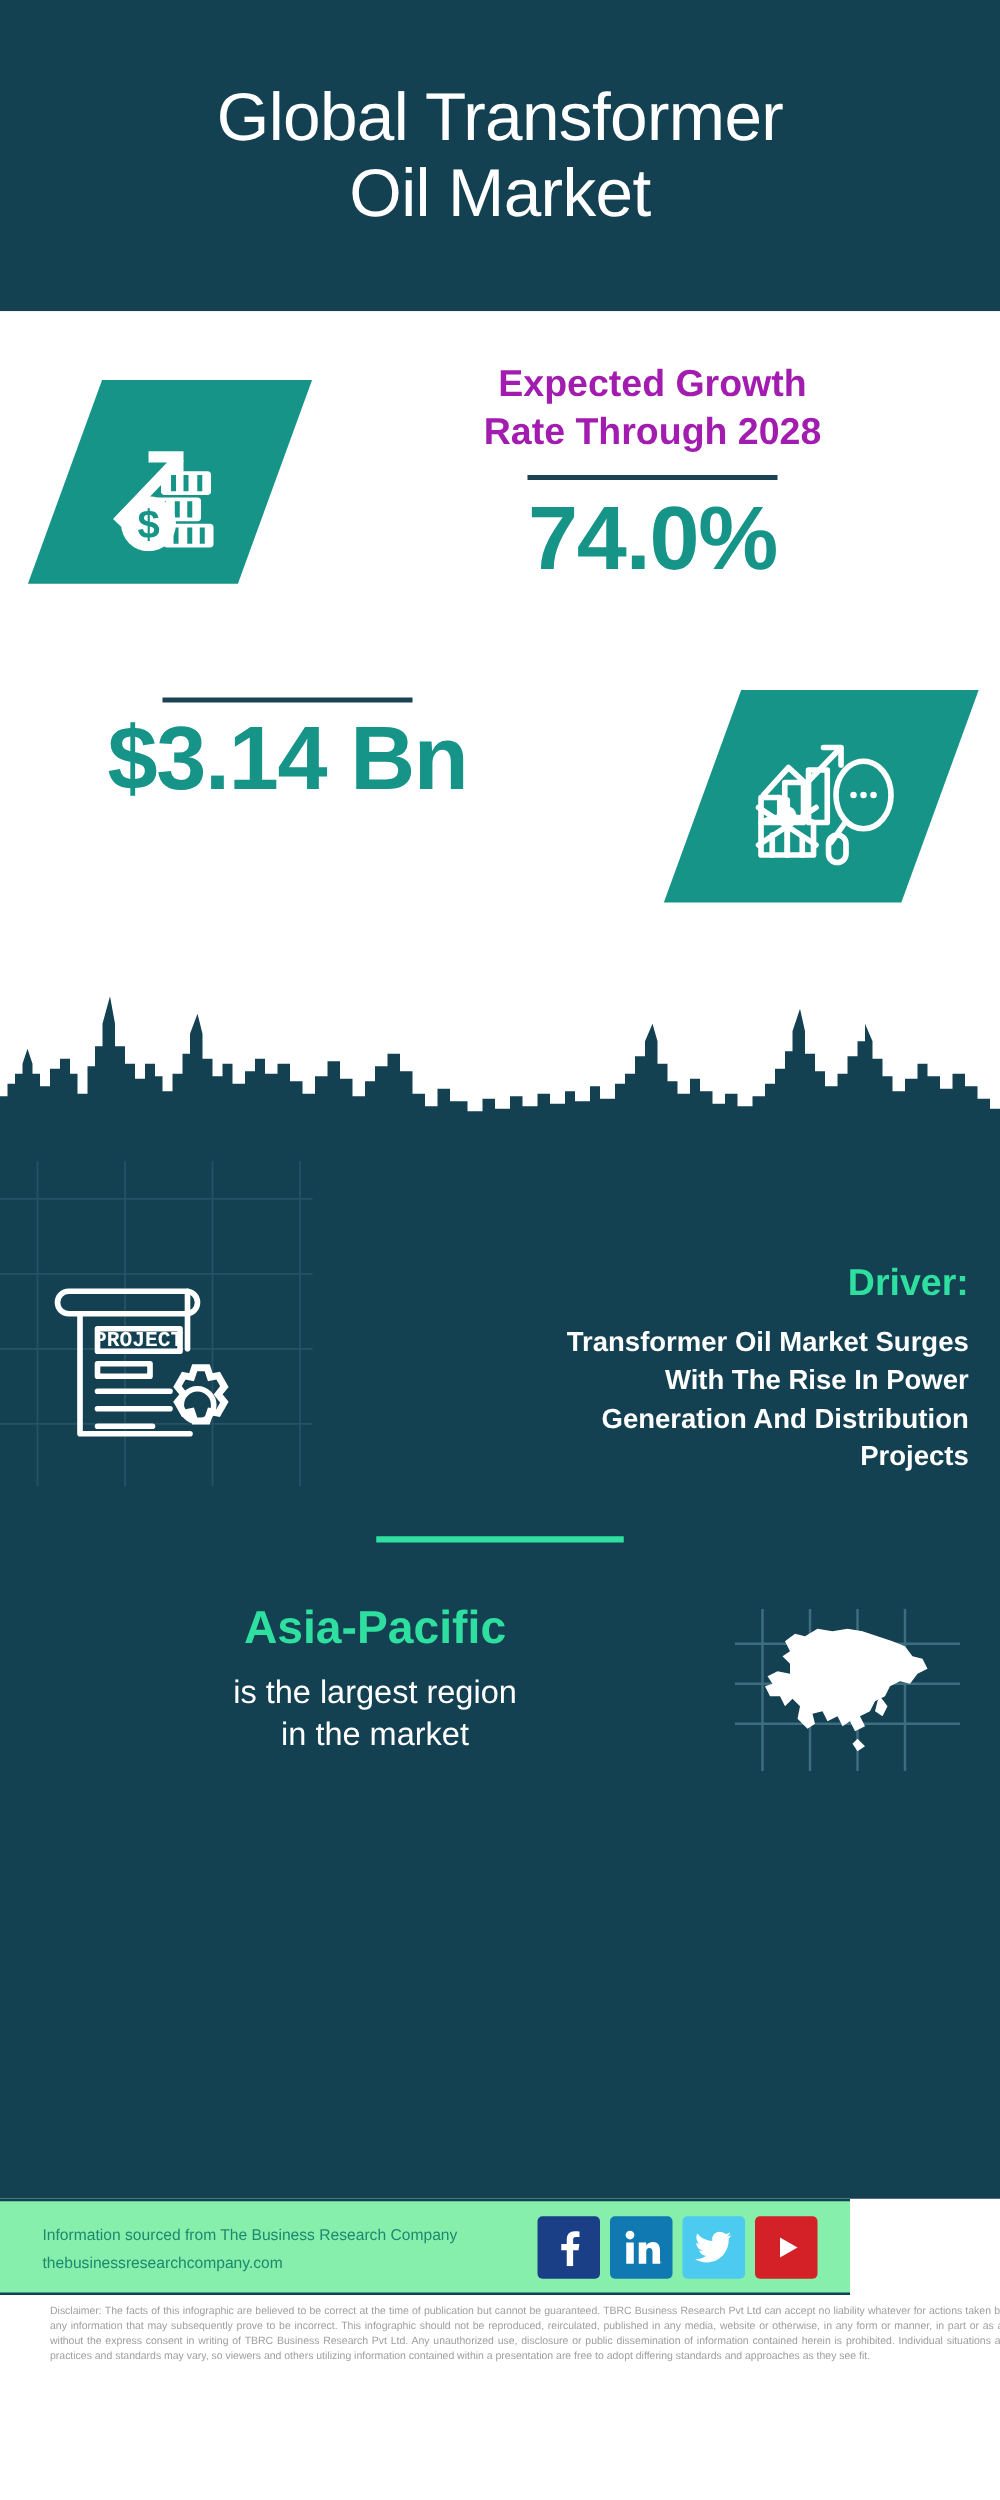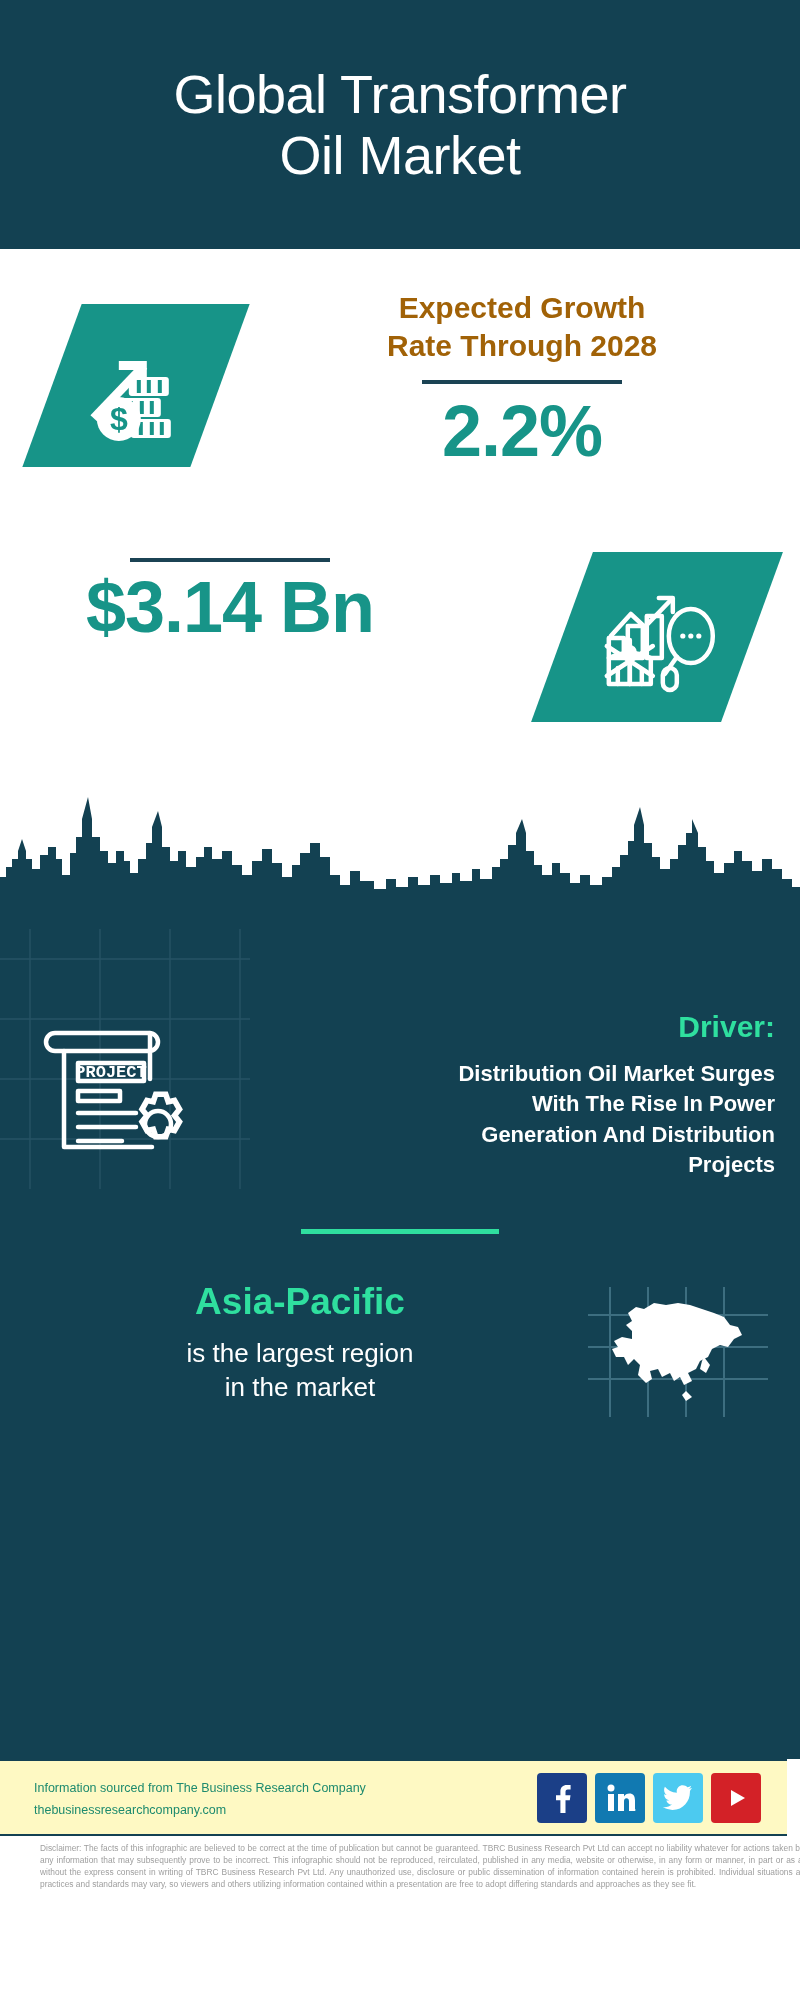--- a/index.html
+++ b/index.html
@@ -61,21 +61,21 @@
     left: 52px; top: 15px;
     width: 168px; height: 163px;
   }
   .growth-text {
     position: absolute;
     left: 272px; top: 0;
     width: 500px;
     text-align: center;
   }
   .growth-label {
-    color: #a16207;
+    color: #a21caf;
     font-size: 30px;
     font-weight: bold;
     line-height: 1.28;
   }
   .rule-dark {
     width: 200px; height: 4px;
     background: #1b4354;
     margin: 14px auto 10px auto;
   }
   .big-value-teal {
@@ -199,23 +199,23 @@
     margin-top: 12px;
   }
   .region-map {
     position: absolute;
     right: 32px; top: 8px;
     width: 180px; height: 130px;
   }
 
   
   .footer {
-    width: 787px;
+    width: 680px;
     height: 77px;
-    background: #fef9c3;
+    background: #86efac;
     border-top: 2px solid #134152;
     border-bottom: 2px solid #134152;
     display: flex;
     align-items: center;
     position: relative;
   }
   .footer-text {
     position: absolute;
     left: 34px; top: 17px;
     color: #1d8a6e;
@@ -291,21 +291,21 @@
           <text x="38" y="99" font-size="32" font-weight="bold" fill="#179488" text-anchor="middle" font-family="Liberation Sans, sans-serif">$</text>
         </svg>
       </div>
     </div>
     <div class="growth-text">
       <div class="growth-label">
         <div>Expected Growth</div>
         <div>Rate Through 2028</div>
       </div>
       <div class="rule-dark"></div>
-      <div class="big-value-teal">2.2%</div>
+      <div class="big-value-teal">74.0%</div>
     </div>
   </div>
 
   <div class="size-row">
     <div class="size-text">
       <div class="rule-dark2"></div>
       <div class="big-value-teal">$3.14  Bn</div>
     </div>
     <div class="para-tile tile-size">
       <div class="para-inner">
@@ -385,21 +385,21 @@
         <text x="79" y="58" font-size="17" font-weight="bold" fill="#ffffff" text-anchor="middle" font-family="Liberation Mono, monospace">PROJECT</text>
         <g fill="none" stroke="#ffffff" stroke-width="4.5">
           <path d="M118 78 l5 1 2-6 8 0 2 6 5-1 4 7-4 5 4 5-4 7-5-1-2 6-8 0-2-6-5 1-4-7 4-5-4-5z" transform="translate(-5,4) scale(1.25) translate(-22,-16)"></path>
           <circle cx="126" cy="105" r="13"></circle>
         </g>
       </svg>
     </div>
     <div class="driver-text">
       <div class="driver-heading">Driver:</div>
       <div class="driver-body">
-        <div>Distribution Oil Market Surges</div>
+        <div>Transformer Oil Market Surges</div>
         <div>With The Rise In Power</div>
         <div>Generation And Distribution</div>
         <div>Projects</div>
       </div>
     </div>
   </div>
 
   <div class="rule-green"></div>
 
   <div class="region-block">

